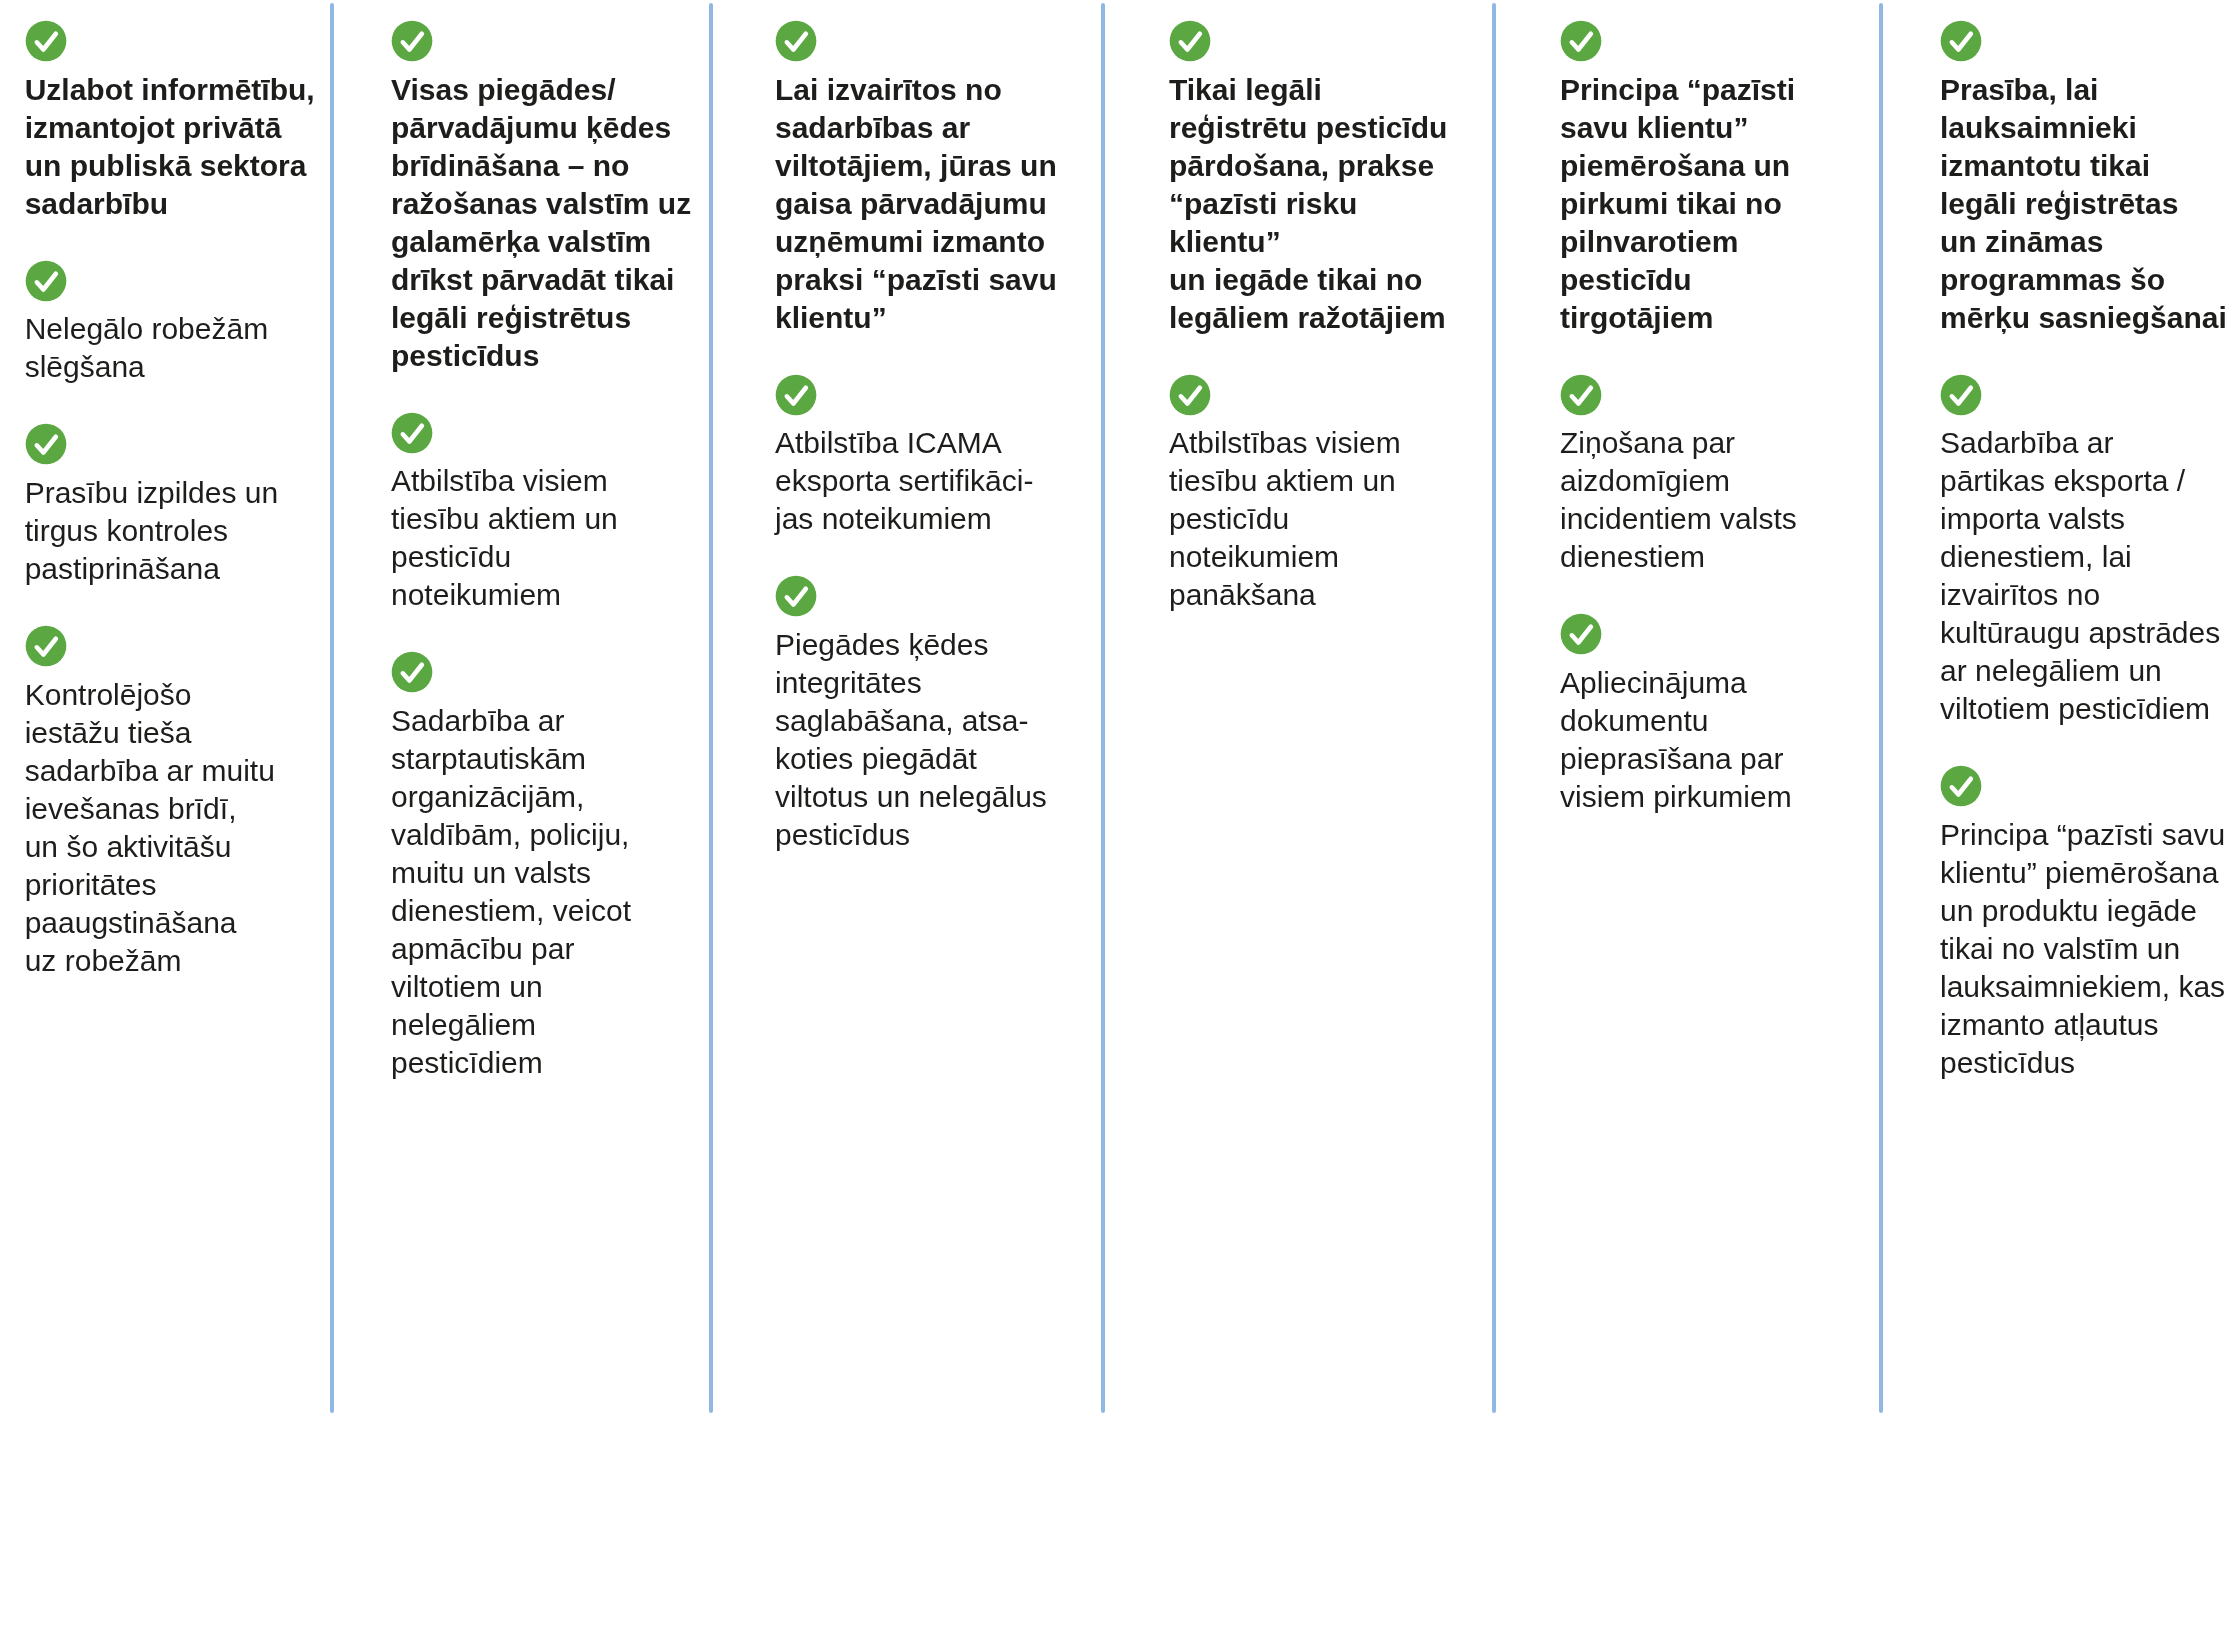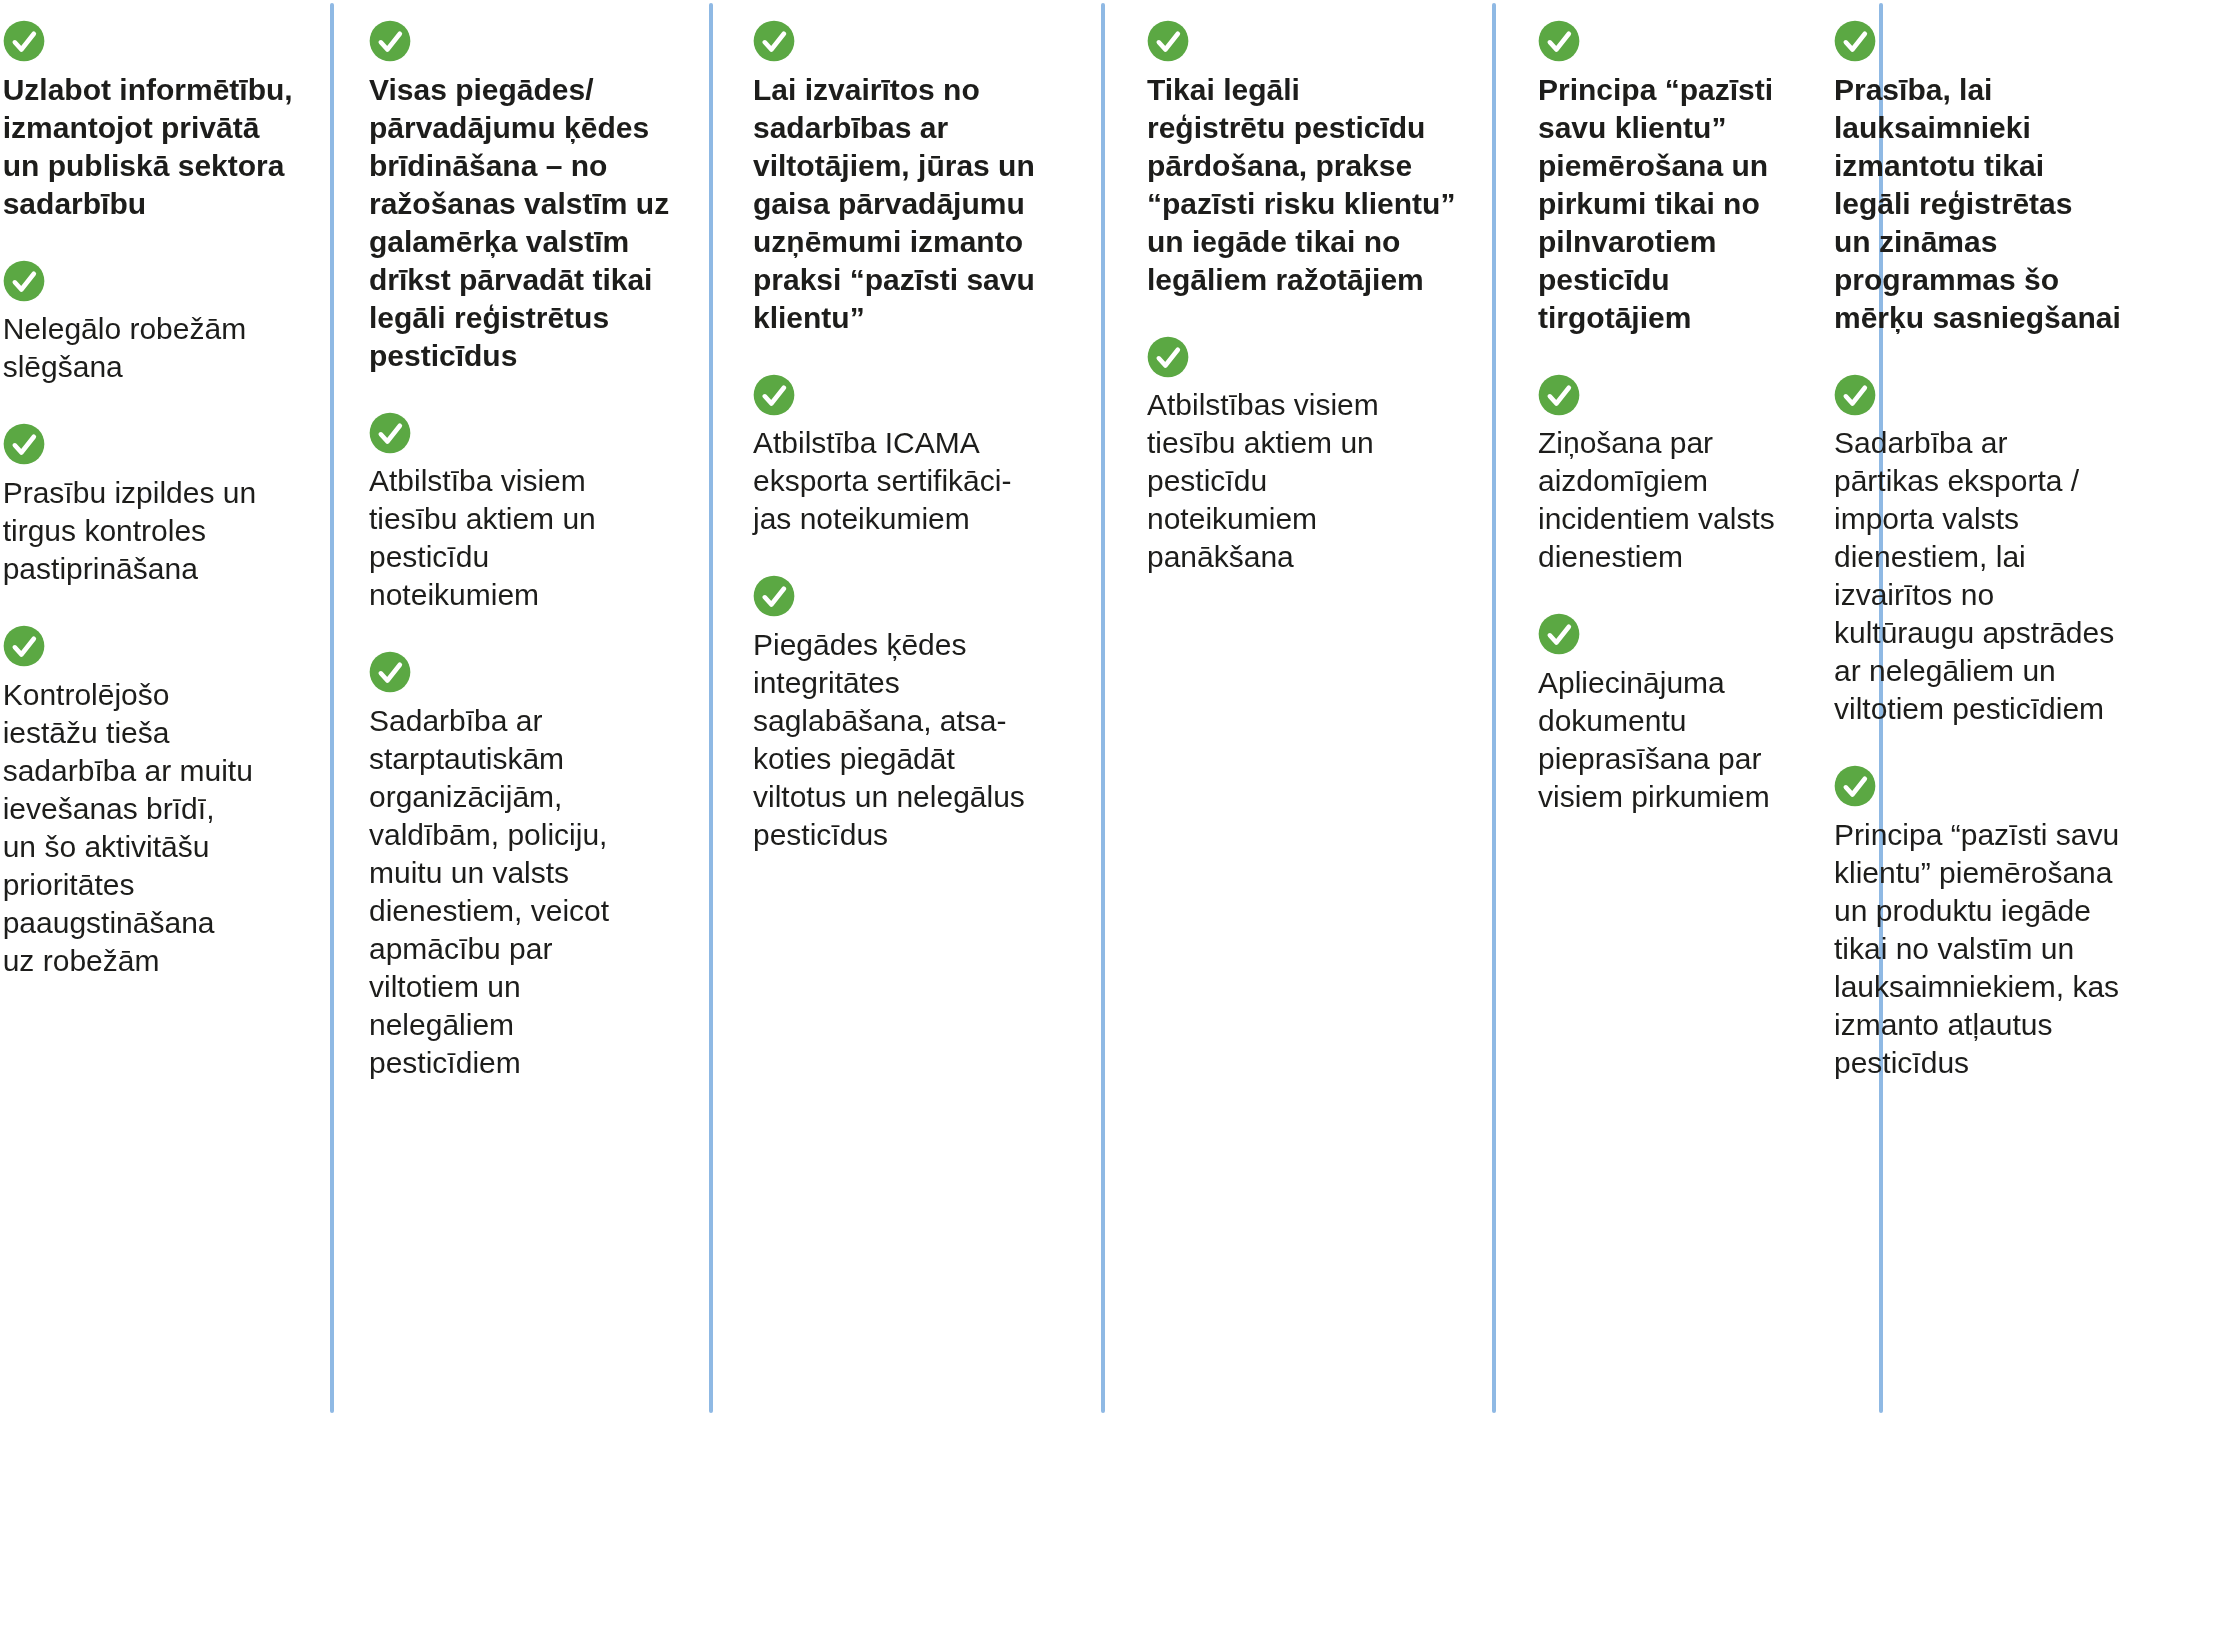--- a/index.html
+++ b/index.html
@@ -21,20 +21,21 @@
     border-radius:2px;
   }
   .col{
     position:absolute;
     top:20px;
     display:flex;
     flex-direction:column;
   }
   .item{
     margin-bottom:37px;
+    margin-left:22px;
   }
   .check{
     width:42px;
     height:42px;
     display:block;
     margin-bottom:8.7px;
   }
   .txt{
     font-size:30px;
     line-height:38px;
@@ -235,21 +236,21 @@
           <circle cx="32" cy="32" r="31" fill="#5BA843"></circle>
           <path d="M18 34 L28 45 L47 21" stroke="#ffffff" stroke-width="7" fill="none" stroke-linecap="round" stroke-linejoin="round"></path>
         </svg>
       <div class="txt">Apliecinājuma
 dokumentu
 pieprasīšana par
 visiem pirkumiem</div>
     </div>
   </section>
 
-  <section class="col" style="left:1834px;width:320px">
+  <section class="col" style="left:1918px;width:320px">
     <div class="item">
       <svg class="check" viewBox="0 0 64 64">
           <circle cx="32" cy="32" r="31" fill="#5BA843"></circle>
           <path d="M18 34 L28 45 L47 21" stroke="#ffffff" stroke-width="7" fill="none" stroke-linecap="round" stroke-linejoin="round"></path>
         </svg>
       <div class="txt bold">Prasība, lai
 lauksaimnieki
 izmantotu tikai
 legāli reģistrētas
 un zināmas

